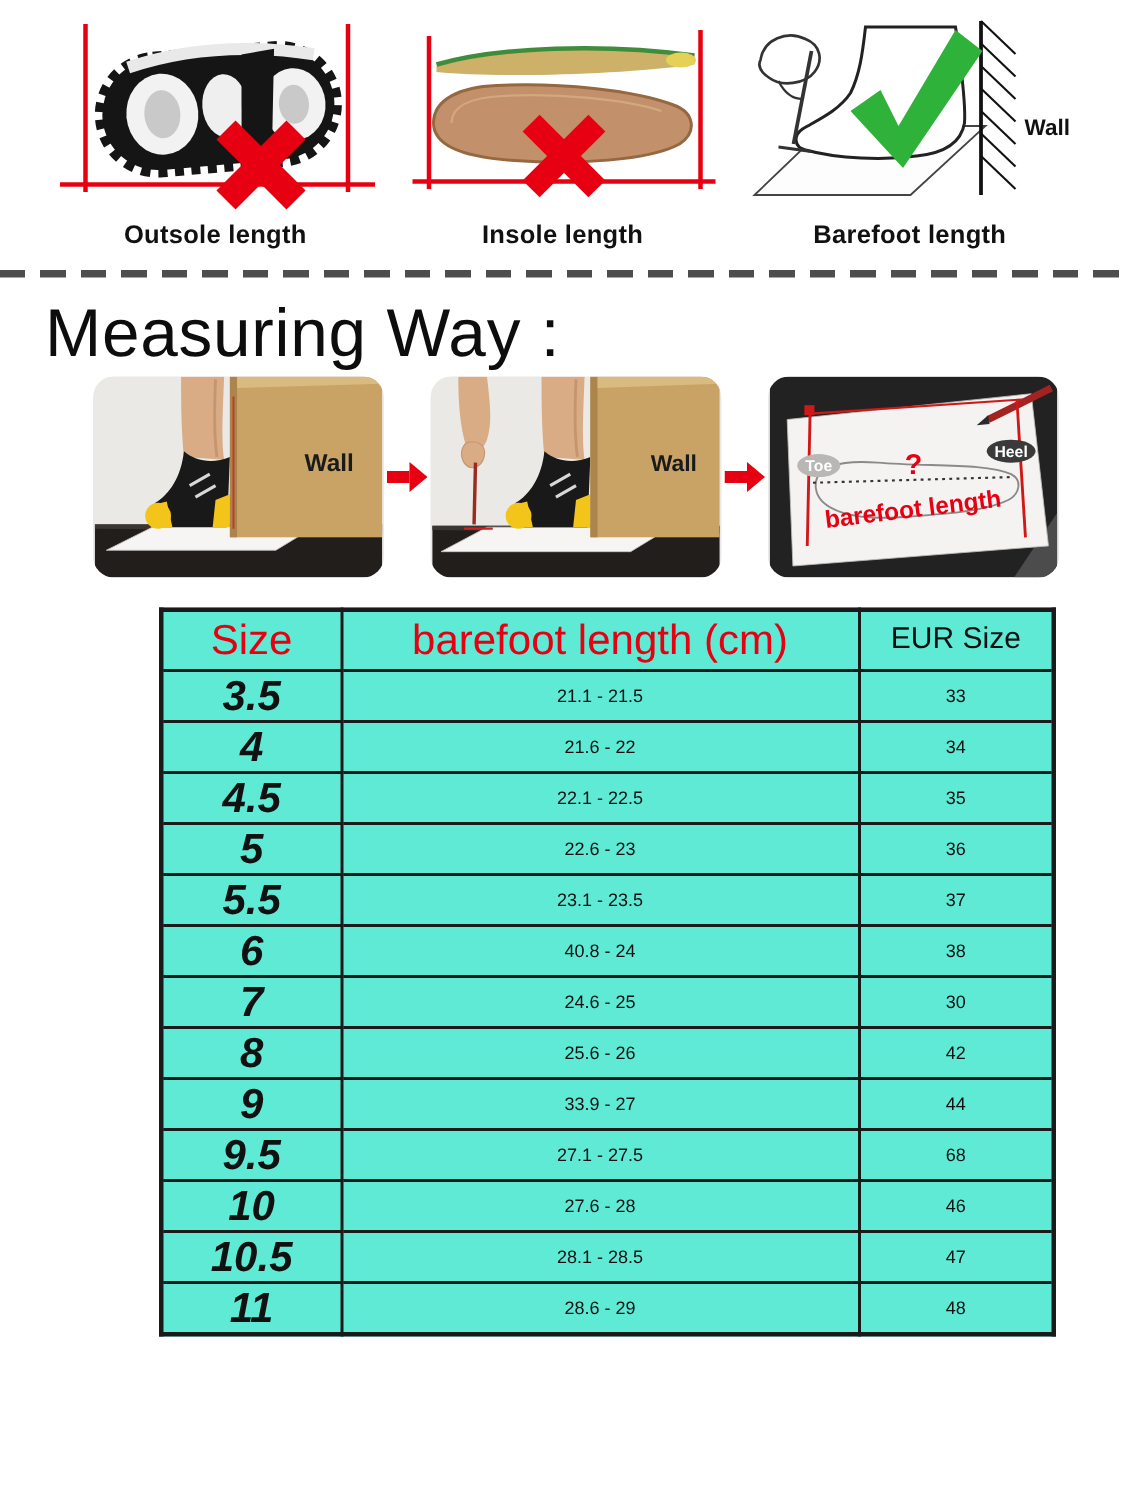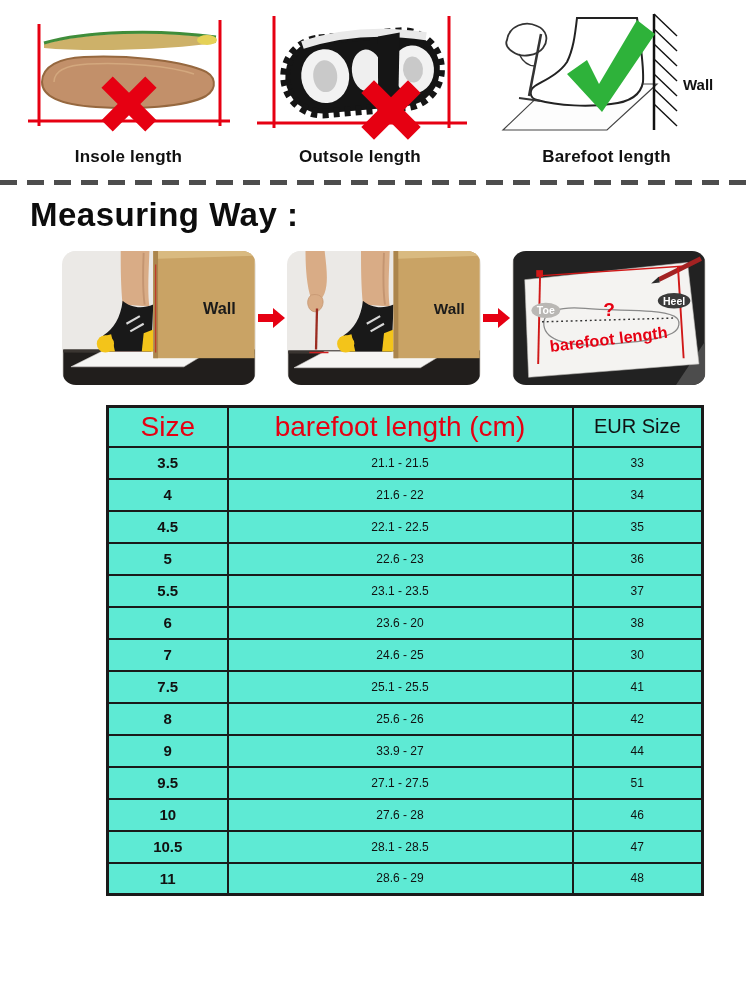--- a/index.html
+++ b/index.html
@@ -9,69 +9,47 @@
   
   .methods-row { position:absolute; top:10px; left:26px; width:698px; display:flex; justify-content:space-between; }
   .method-card { display:flex; flex-direction:column; align-items:center; }
   .method-caption { font-size:17px; font-weight:bold; color:#111; margin-top:2px; letter-spacing:.2px; }
 
   
   .divider { position:absolute; top:180px; left:0; width:750px; height:5px;
     background:repeating-linear-gradient(90deg,#4d4d4d 0 17px, transparent 17px 27px); }
 
   
-  .heading { position:absolute; top:196px; left:30px; font-size:33px; font-weight:bold; color:#0d0d0d; letter-spacing:.5px; }
+  .heading { position:absolute; top:196px; left:30px; font-size:45px; font-weight:normal; color:#0d0d0d; letter-spacing:.5px; }
 
   
   .photos-row { position:absolute; top:251px; left:62px; display:flex; align-items:center; }
   .photo { width:194px; height:134px; border-radius:14px; overflow:hidden; background:#ebe9e6; flex:0 0 auto; }
   .photo svg { display:block; width:100%; height:100%; }
   .step-arrow { width:27px; height:20px; margin:0 2px; flex:0 0 auto; }
 
   
   table.size-table { position:absolute; top:405px; left:106px; border-collapse:collapse; background:#5eead4;
     border:3px solid #1a1a1a; table-layout:fixed; }
   .size-table th, .size-table td { border:2px solid #1a1a1a; text-align:center; vertical-align:middle; padding:0; }
   .size-table th { height:40px; font-weight:normal; }
   .size-table td { height:32px; font-size:12px; color:#111; }
   .col-size  { width:120px; }
   .col-length{ width:345px; }
   .col-eur   { width:130px; }
   th.h-red { color:#e60012; font-size:28px; }
   th.h-eur { color:#111; font-size:20px; }
-  td.col-size { font-weight:bold; font-size:15px; }
+  td.col-size { font-weight:bold; font-size:28px;font-style:italic; }
 </style>
 </head>
 <body>
 
 <div class="page">
 
   <div class="methods-row">
-
-    <div class="method-card">
-      <svg width="205" height="135" viewBox="0 0 205 135">
-        <line x1="13" y1="14" x2="13" y2="116" stroke="#e60012" stroke-width="3"></line>
-        <line x1="194" y1="10" x2="194" y2="116" stroke="#e60012" stroke-width="3"></line>
-        <line x1="2" y1="111" x2="204" y2="111" stroke="#e60012" stroke-width="3"></line>
-        <g>
-          <path d="M18,34 C60,22 130,20 190,28 L190,33 C140,40 60,42 18,38 Z" fill="#cdb169"></path>
-          <path d="M18,33 C60,21 130,19 190,27" stroke="#3f8d3a" stroke-width="3" fill="none"></path>
-          <ellipse cx="181" cy="30" rx="10" ry="5" fill="#e5d157"></ellipse>
-        </g>
-        <g>
-          <path d="M16,72 C16,56 34,48 58,47 C100,45 150,50 176,60 C190,65 192,78 180,86 C160,97 110,100 70,97 C38,95 16,88 16,72 Z" fill="#c2906a" stroke="#96683f" stroke-width="2"></path>
-          <path d="M28,72 C28,60 42,55 62,54 C98,52 144,56 168,64" stroke="#d3a87e" stroke-width="1.5" fill="none"></path>
-        </g>
-        <g transform="translate(103,94)">
-          <rect x="-8" y="-31" width="16" height="62" fill="#e60012" transform="rotate(45)"></rect>
-          <rect x="-8" y="-31" width="16" height="62" fill="#e60012" transform="rotate(-45)"></rect>
-        </g>
-      </svg>
-      <div class="method-caption">Insole length</div>
-    </div>
 
     <div class="method-card">
       <svg width="235" height="135" viewBox="0 0 235 135">
         <line x1="31" y1="6" x2="31" y2="118" stroke="#e60012" stroke-width="3"></line>
         <line x1="206" y1="6" x2="206" y2="118" stroke="#e60012" stroke-width="3"></line>
         <line x1="14" y1="113" x2="224" y2="113" stroke="#e60012" stroke-width="3"></line>
         <g transform="rotate(-5 118 62)">
           <rect x="42" y="26" width="155" height="74" rx="37" fill="#151515" stroke="#151515" stroke-width="10" stroke-dasharray="6 5"></rect>
           <path d="M62,30 Q120,16 186,32" stroke="#e9e9e9" stroke-width="8" fill="none"></path>
           <ellipse cx="82" cy="63" rx="24" ry="27" fill="#f2f2f2"></ellipse>
@@ -80,20 +58,42 @@
           <ellipse cx="170" cy="64" rx="21" ry="24" fill="#f2f2f2"></ellipse>
           <ellipse cx="170" cy="64" rx="10" ry="13" fill="#c9c9c9"></ellipse>
           <path d="M138,28 L160,26 L152,100 L132,98 Z" fill="#151515"></path>
         </g>
         <g transform="translate(148,100)">
           <rect x="-9" y="-33" width="18" height="66" fill="#e60012" transform="rotate(45)"></rect>
           <rect x="-9" y="-33" width="18" height="66" fill="#e60012" transform="rotate(-45)"></rect>
         </g>
       </svg>
       <div class="method-caption">Outsole length</div>
+    </div>
+
+    <div class="method-card">
+      <svg width="205" height="135" viewBox="0 0 205 135">
+        <line x1="13" y1="14" x2="13" y2="116" stroke="#e60012" stroke-width="3"></line>
+        <line x1="194" y1="10" x2="194" y2="116" stroke="#e60012" stroke-width="3"></line>
+        <line x1="2" y1="111" x2="204" y2="111" stroke="#e60012" stroke-width="3"></line>
+        <g>
+          <path d="M18,34 C60,22 130,20 190,28 L190,33 C140,40 60,42 18,38 Z" fill="#cdb169"></path>
+          <path d="M18,33 C60,21 130,19 190,27" stroke="#3f8d3a" stroke-width="3" fill="none"></path>
+          <ellipse cx="181" cy="30" rx="10" ry="5" fill="#e5d157"></ellipse>
+        </g>
+        <g>
+          <path d="M16,72 C16,56 34,48 58,47 C100,45 150,50 176,60 C190,65 192,78 180,86 C160,97 110,100 70,97 C38,95 16,88 16,72 Z" fill="#c2906a" stroke="#96683f" stroke-width="2"></path>
+          <path d="M28,72 C28,60 42,55 62,54 C98,52 144,56 168,64" stroke="#d3a87e" stroke-width="1.5" fill="none"></path>
+        </g>
+        <g transform="translate(103,94)">
+          <rect x="-8" y="-31" width="16" height="62" fill="#e60012" transform="rotate(45)"></rect>
+          <rect x="-8" y="-31" width="16" height="62" fill="#e60012" transform="rotate(-45)"></rect>
+        </g>
+      </svg>
+      <div class="method-caption">Insole length</div>
     </div>
 
     <div class="method-card">
       <svg width="235" height="135" viewBox="0 0 235 135">
         <polygon points="14,120 62,74 168,74 118,120" fill="#fdfdfd" stroke="#444" stroke-width="1.2"></polygon>
         <g>
           <line x1="165" y1="4" x2="165" y2="120" stroke="#111" stroke-width="2.5"></line>
           <line x1="165" y1="4" x2="188" y2="26" stroke="#111" stroke-width="1.4"></line>
           <line x1="165" y1="19" x2="188" y2="41" stroke="#111" stroke-width="1.4"></line>
           <line x1="165" y1="34" x2="188" y2="56" stroke="#111" stroke-width="1.4"></line>
@@ -236,47 +236,42 @@
           <td class="col-length">22.6 - 23</td>
           <td class="col-eur">36</td>
         </tr>
         <tr>
           <td class="col-size">5.5</td>
           <td class="col-length">23.1 - 23.5</td>
           <td class="col-eur">37</td>
         </tr>
         <tr>
           <td class="col-size">6</td>
-          <td class="col-length">23.6 - 20</td>
+          <td class="col-length">40.8 - 24</td>
           <td class="col-eur">38</td>
         </tr>
         <tr>
           <td class="col-size">7</td>
           <td class="col-length">24.6 - 25</td>
           <td class="col-eur">30</td>
         </tr>
         <tr>
-          <td class="col-size">7.5</td>
-          <td class="col-length">25.1 - 25.5</td>
-          <td class="col-eur">41</td>
-        </tr>
-        <tr>
           <td class="col-size">8</td>
           <td class="col-length">25.6 - 26</td>
           <td class="col-eur">42</td>
         </tr>
         <tr>
           <td class="col-size">9</td>
           <td class="col-length">33.9 - 27</td>
           <td class="col-eur">44</td>
         </tr>
         <tr>
           <td class="col-size">9.5</td>
           <td class="col-length">27.1 - 27.5</td>
-          <td class="col-eur">51</td>
+          <td class="col-eur">68</td>
         </tr>
         <tr>
           <td class="col-size">10</td>
           <td class="col-length">27.6 - 28</td>
           <td class="col-eur">46</td>
         </tr>
         <tr>
           <td class="col-size">10.5</td>
           <td class="col-length">28.1 - 28.5</td>
           <td class="col-eur">47</td>

